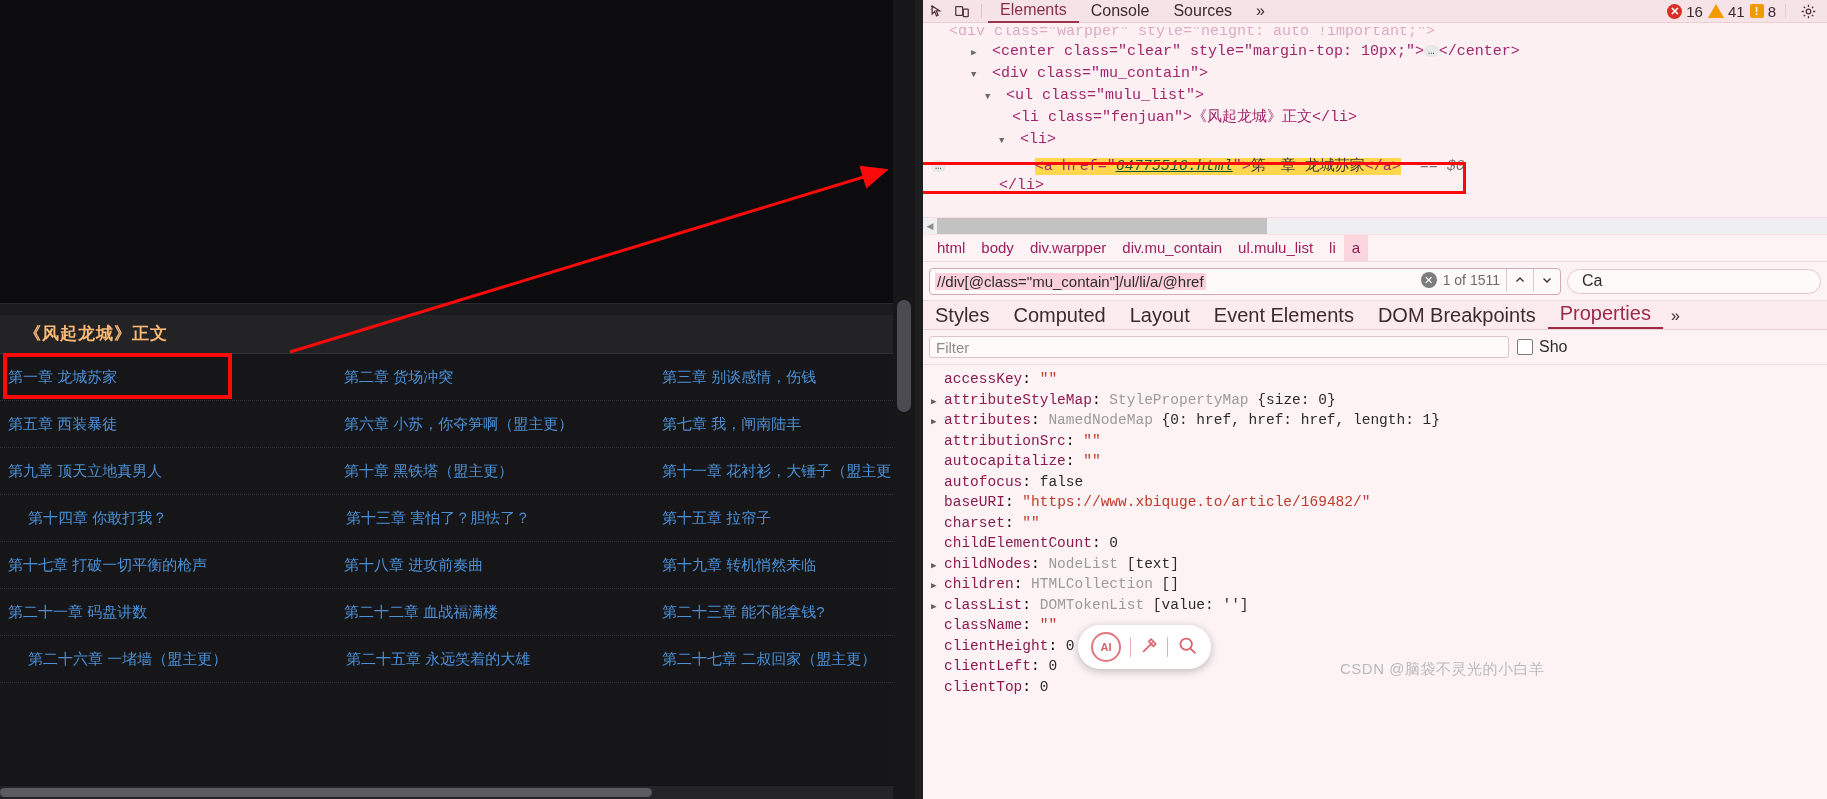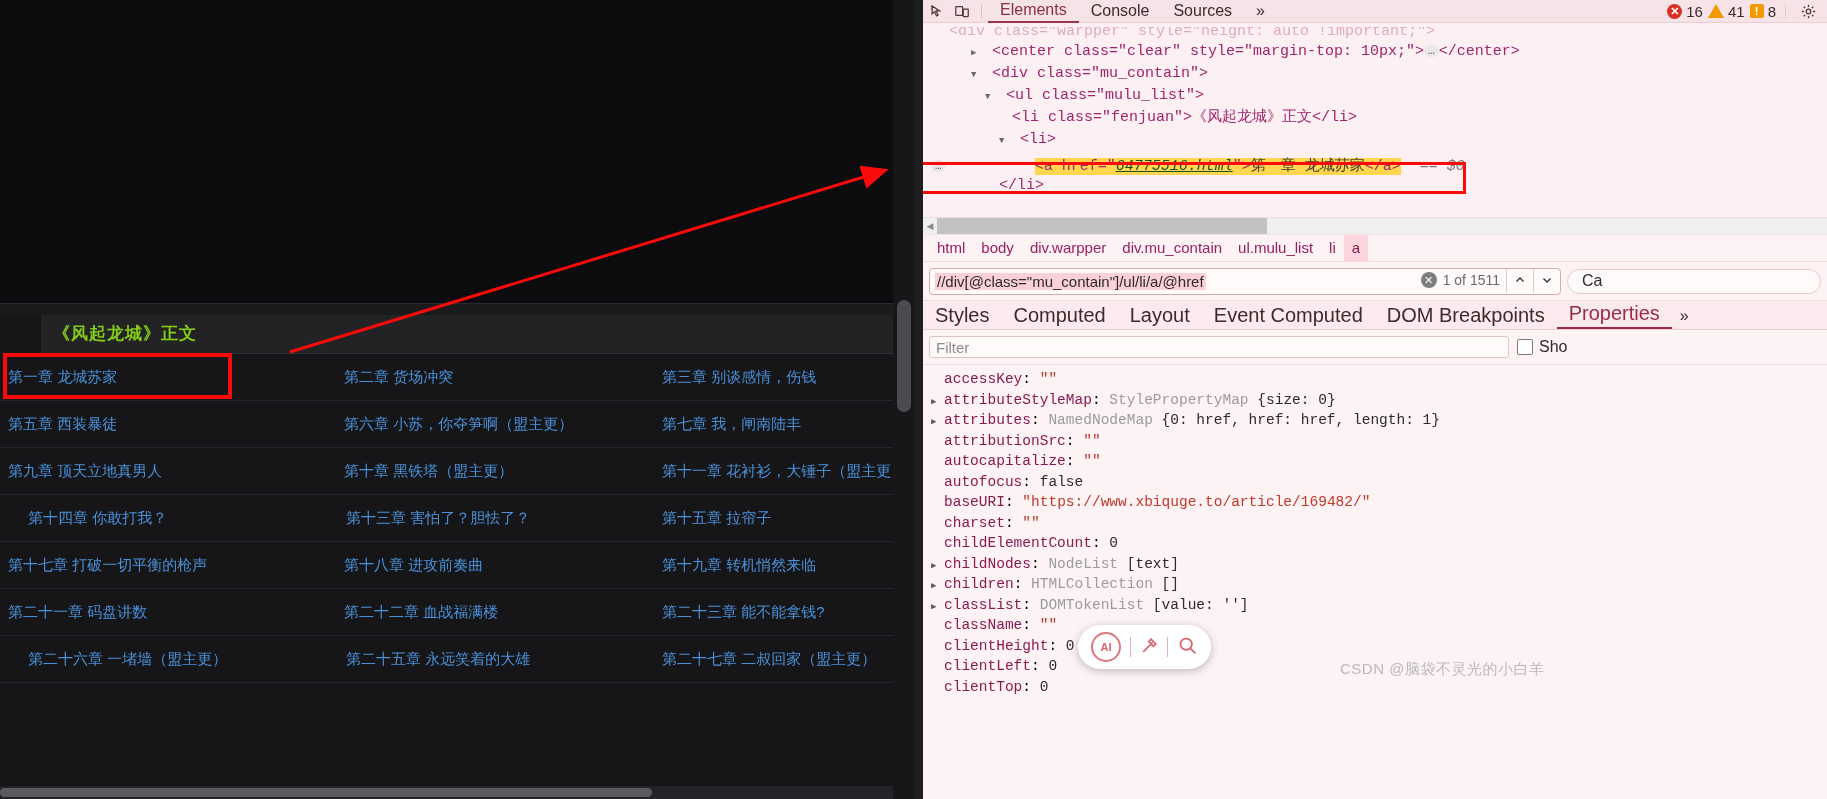--- a/index.html
+++ b/index.html
@@ -21,26 +21,25 @@
   }
   #page-strip{
     position:absolute;left:0;top:303px;width:893px;height:12px;
     background:#1b1b1e;border-top:1px solid #2a2a2e;
   }
   #mu-contain{
     position:absolute;left:0;top:315px;width:893px;height:470px;
     background:#161618;
   }
   #fenjuan{
-    height:38px;line-height:38px;padding-left:12px;
-    color:#84cc16;font-size:17px;font-weight:bold;
+    height:38px;line-height:38px;padding-left:24px;
+    color:#fdba74;font-size:17px;font-weight:bold;
     background:#232326;
     border-bottom:1px solid #303034;
     letter-spacing:1px;
-    margin-left:41px;
   }
   .mulu-row{
     display:flex;height:46px;align-items:center;
     border-bottom:1px dotted #34343a;
   }
   .mulu-cell{
     flex:0 0 308px;color:#4a90d9;font-size:15px;
     padding-left:8px;white-space:nowrap;overflow:hidden;
     cursor:pointer;
   }
@@ -456,21 +455,21 @@
           </div>
         </div>
       </div>
       <div id="cancel-btn">Ca</div>
     </div>
 
     <div id="side-tabs">
         <div class="side-tab">Styles</div>
         <div class="side-tab">Computed</div>
         <div class="side-tab">Layout</div>
-        <div class="side-tab">Event Computed</div>
+        <div class="side-tab">Event Elements</div>
         <div class="side-tab">DOM Breakpoints</div>
         <div class="side-tab active">Properties</div>
         <div id="side-more">»</div>
       </div>
 
     <div id="filter-row">
       <div id="filter-input">Filter</div>
       <div id="show-all-wrap">
         <span class="cbox"></span>
         <span>Sho</span>

